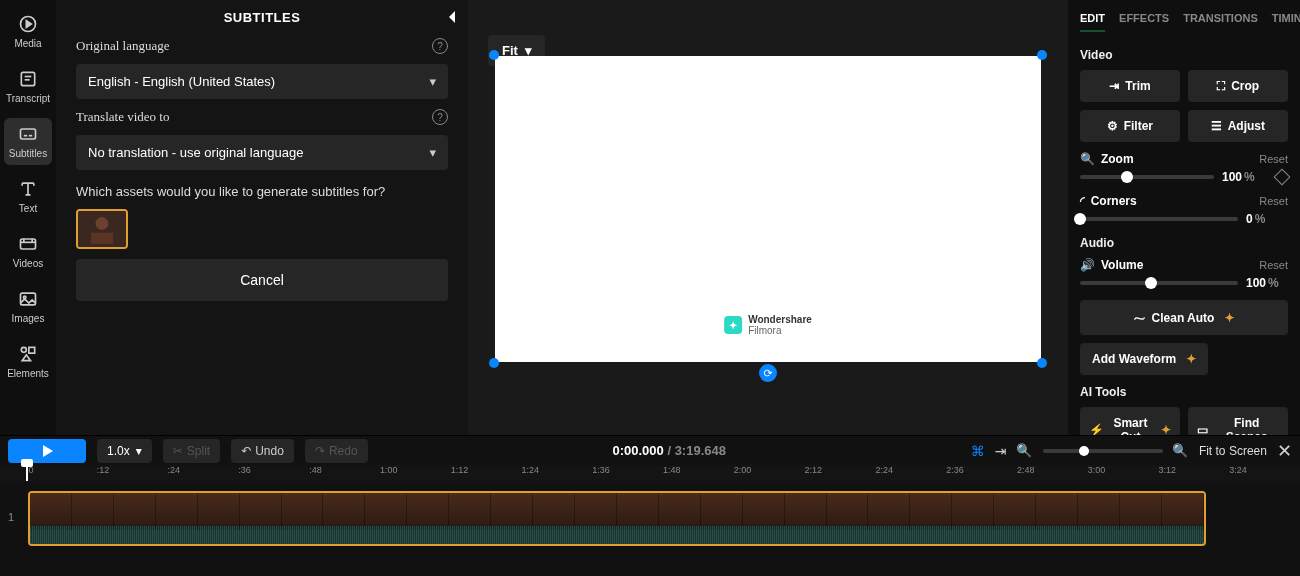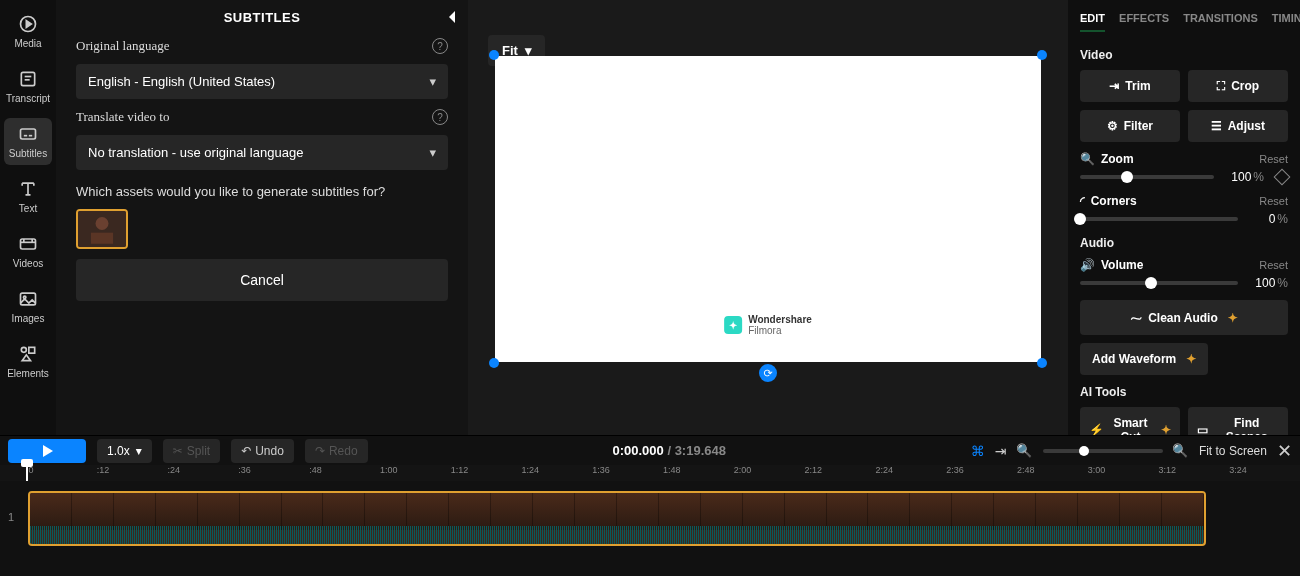--- a/index.html
+++ b/index.html
@@ -43,21 +43,21 @@
 .tab { cursor: pointer; }
 .section-label { font-size: 12px; color: #eee; font-weight: 600; margin: 10px 0 8px; }
 .btn-row { display: flex; gap: 8px; }
 .tool-btn { flex: 1; background: #262626; border: none; color: #fff; padding: 9px; border-radius: 4px; font-size: 12px; cursor: pointer; display: flex; align-items: center; justify-content: center; gap: 6px; font-weight: 600; }
 .prop-row { display: flex; justify-content: space-between; align-items: center; margin-top: 10px; }
 .prop-label { display: flex; align-items: center; gap: 6px; font-size: 12px; font-weight: 600; }
 .prop-reset { font-size: 11px; color: #888; cursor: pointer; }
 .slider-row { display: flex; align-items: center; gap: 8px; margin-top: 4px; }
 .slider-track { flex: 1; height: 4px; background: #3a3a3a; border-radius: 2px; position: relative; }
 .slider-thumb { width: 12px; height: 12px; background: #fff; border-radius: 50%; position: absolute; top: -4px; transform: translateX(-50%); }
-.value-box { width: 42px; text-align: right; font-size: 12px; font-weight: 400; }
+.value-box { width: 42px; text-align: left; font-size: 12px; font-weight: 700; }
 .unit { color: #888; margin-left: 2px; }
 .diamond { width: 12px; height: 12px; border: 1px solid #888; transform: rotate(45deg); margin-left: 4px; }
 .sparkle { color: #e0a030; margin-left: 4px; }
 .timeline-bar { height: 30px; background: #111; display: flex; align-items: center; padding: 0 8px; gap: 11px; border-top: 1px solid #000; }
 .play-btn { width: 78px; height: 24px; background: #0a84ff; border: none; border-radius: 4px; display: flex; align-items: center; justify-content: center; cursor: pointer; }
 .speed-drop { background: #262626; padding: 5px 10px; border-radius: 4px; display: flex; align-items: center; gap: 6px; cursor: pointer; font-size: 12px; }
 .tc-btn { background: #262626; padding: 5px 10px; border-radius: 4px; color: #ccc; font-size: 12px; cursor: pointer; border: none; display: flex; align-items: center; gap: 4px; }
 .tc-btn.disabled { color: #555; }
 .timecode { font-size: 13px; font-weight: 600; margin-left: auto; margin-right: auto; }
 .timecode .dur { color: #888; }
@@ -294,21 +294,21 @@
       <div class="slider-row">
         <div class="slider-track">
             <div class="slider-thumb" style="left:45%"></div>
           </div>
         <span class="value-box"><span>100</span><span class="unit">%</span></span>
       </div>
 
       <div class="btn-row" style="margin-top:10px">
         <button class="tool-btn">
             <span>⁓</span>
-            <span>Clean Audio</span>
+            <span>Clean Auto</span>
             <span class="sparkle">✦</span>
           </button>
       </div>
       <div class="btn-row" style="margin-top:8px">
         <button class="tool-btn" style="flex:0 0 auto;padding:9px 12px">
             <span>Add Waveform</span>
             <span class="sparkle">✦</span>
           </button>
       </div>
 

